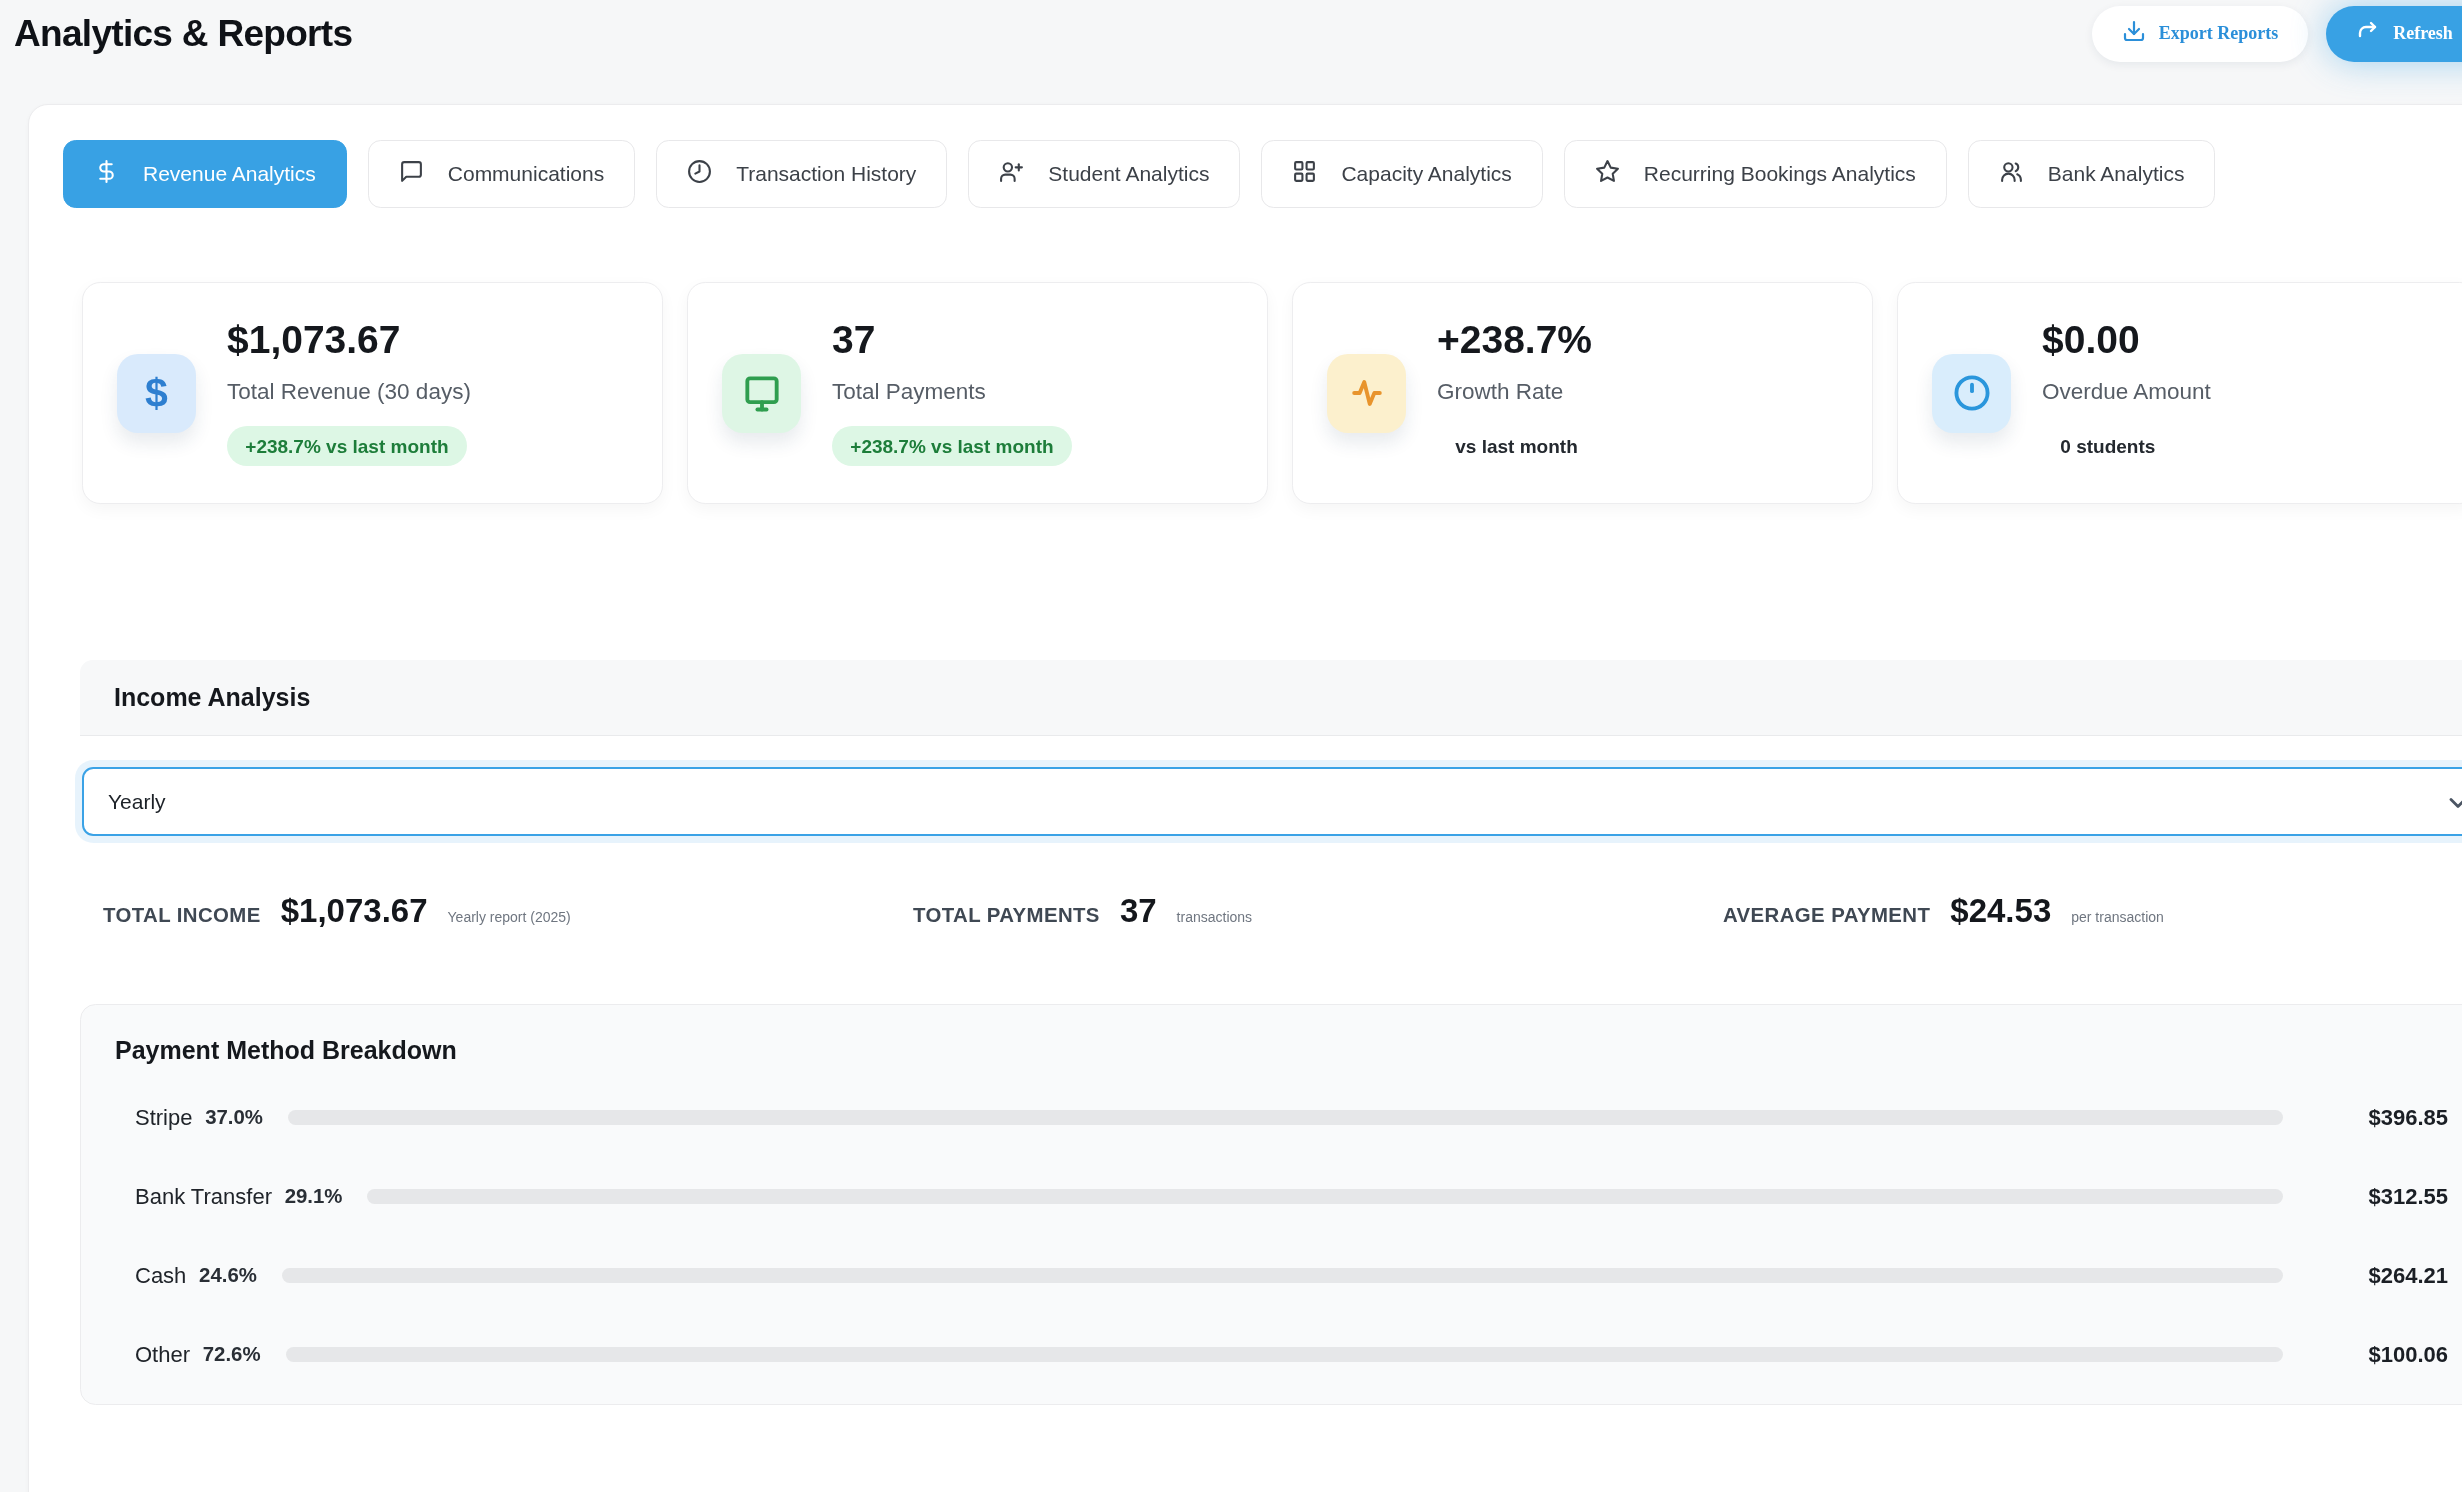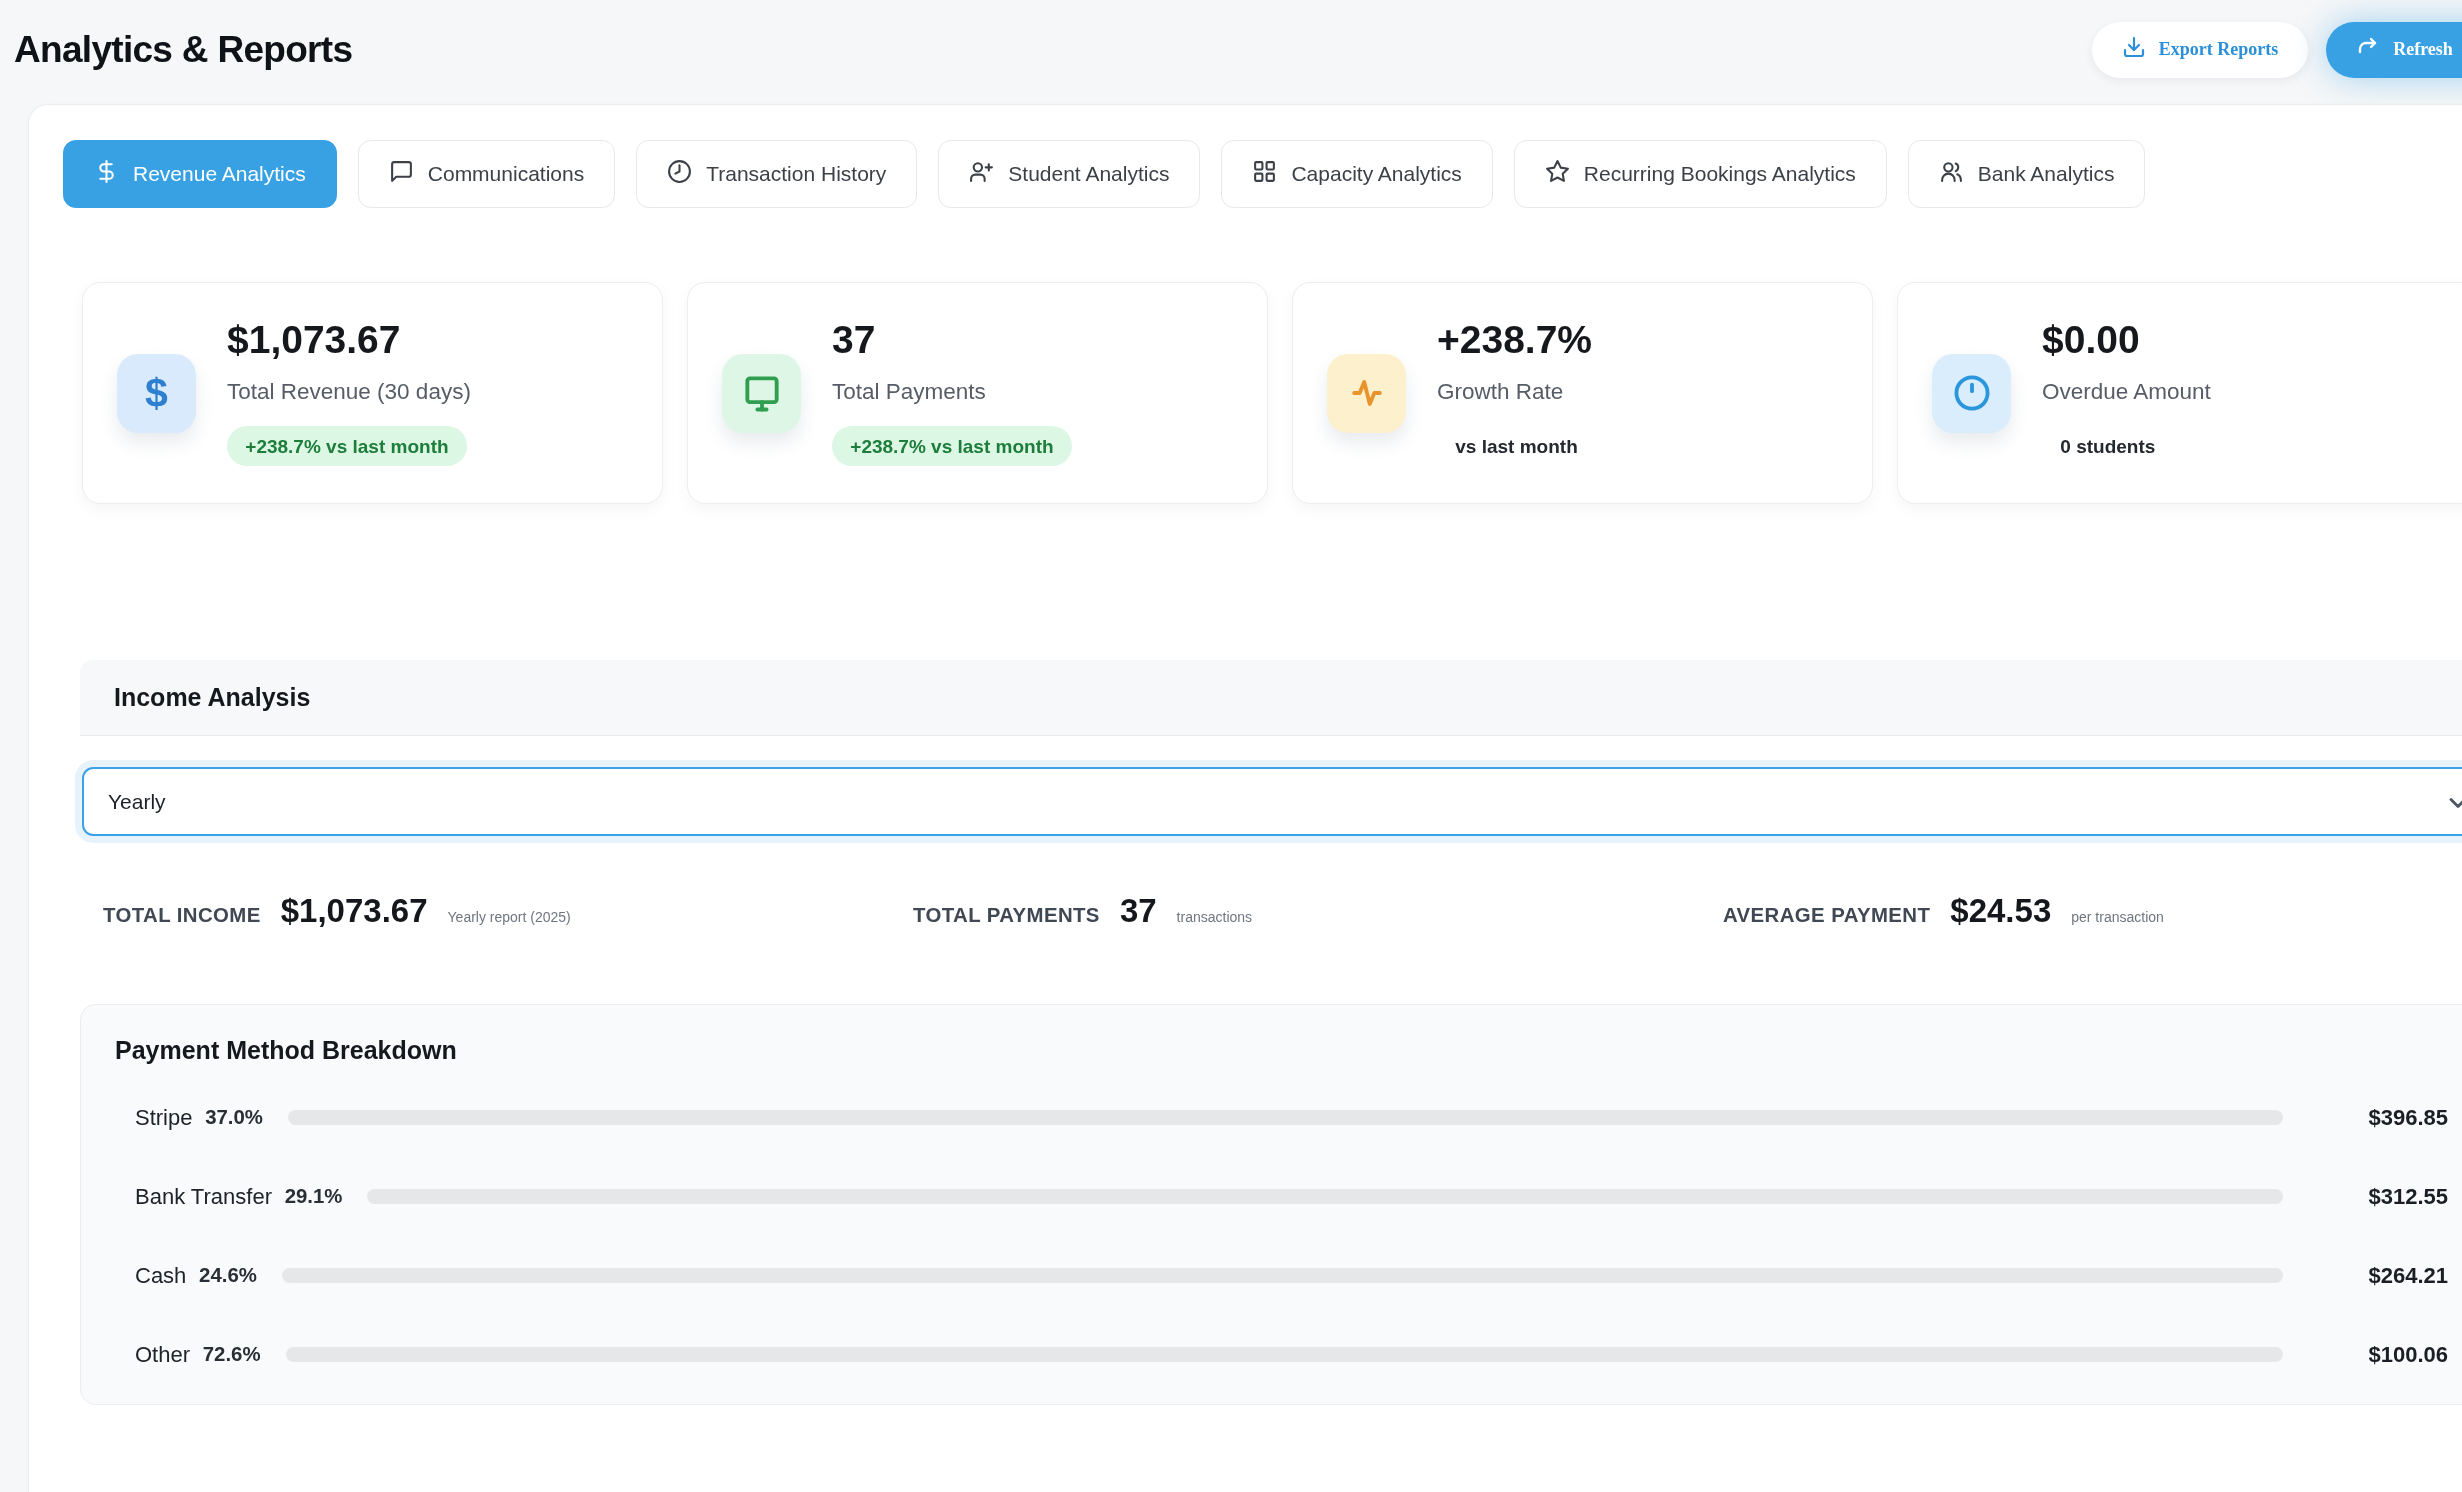--- a/index.html
+++ b/index.html
@@ -7,21 +7,21 @@
     width:2462px;height:1492px;
     background:#f6f7f8;
     font-family:"Liberation Sans", sans-serif;
     color:#15181d;
     overflow:hidden;
     position:relative;
   }
   .page{position:absolute;inset:0;overflow:hidden;}
 
   
-  .topbar{position:absolute;top:16px;left:0;width:100%;height:106px;}
+  .topbar{position:absolute;top:0;left:0;width:100%;height:106px;}
   .page-title{
     position:absolute;left:14px;top:12.7px;
     font-size:37px;font-weight:700;letter-spacing:-0.7px;color:#0f1217;
   }
   .actions{position:absolute;left:2092px;top:5.6px;display:flex;gap:18.3px;align-items:center;}
   .btn{
     height:56px;border-radius:30px;display:inline-flex;align-items:center;gap:12.7px;
     font-size:18px;font-weight:700;padding:0 30px;white-space:nowrap;border:none;cursor:pointer;
     font-family:Liberation Serif, serif;
   }
@@ -32,21 +32,21 @@
   
   .content{
     position:absolute;left:28px;top:104px;width:2478px;height:1464px;
     background:#ffffff;border:0.7px solid #ececee;border-radius:20px;
     box-shadow:0 1.4px 4.2px rgba(0,0,0,.03);
   }
 
   
   .tabs{position:absolute;left:34px;top:35px;display:flex;gap:21px;}
   .tab{
-    display:inline-flex;align-items:center;gap:14px;height:68px;padding:0 30px;
+    display:inline-flex;align-items:center;gap:24px;height:68px;padding:0 30px;
     border:1.4px solid #e8e8ea;border-radius:12.7px;background:#ffffff;
     color:#3c4148;font-size:21px;font-weight:500;white-space:nowrap;cursor:pointer;
     font-family:"Liberation Sans", sans-serif;
   }
   .tab.active{background:#38a1e4;border-color:#38a1e4;color:#ffffff;}
   .tab svg{flex:0 0 auto;}
 
   
   .cards{position:absolute;left:53px;top:177px;display:flex;gap:24px;}
   .card{

